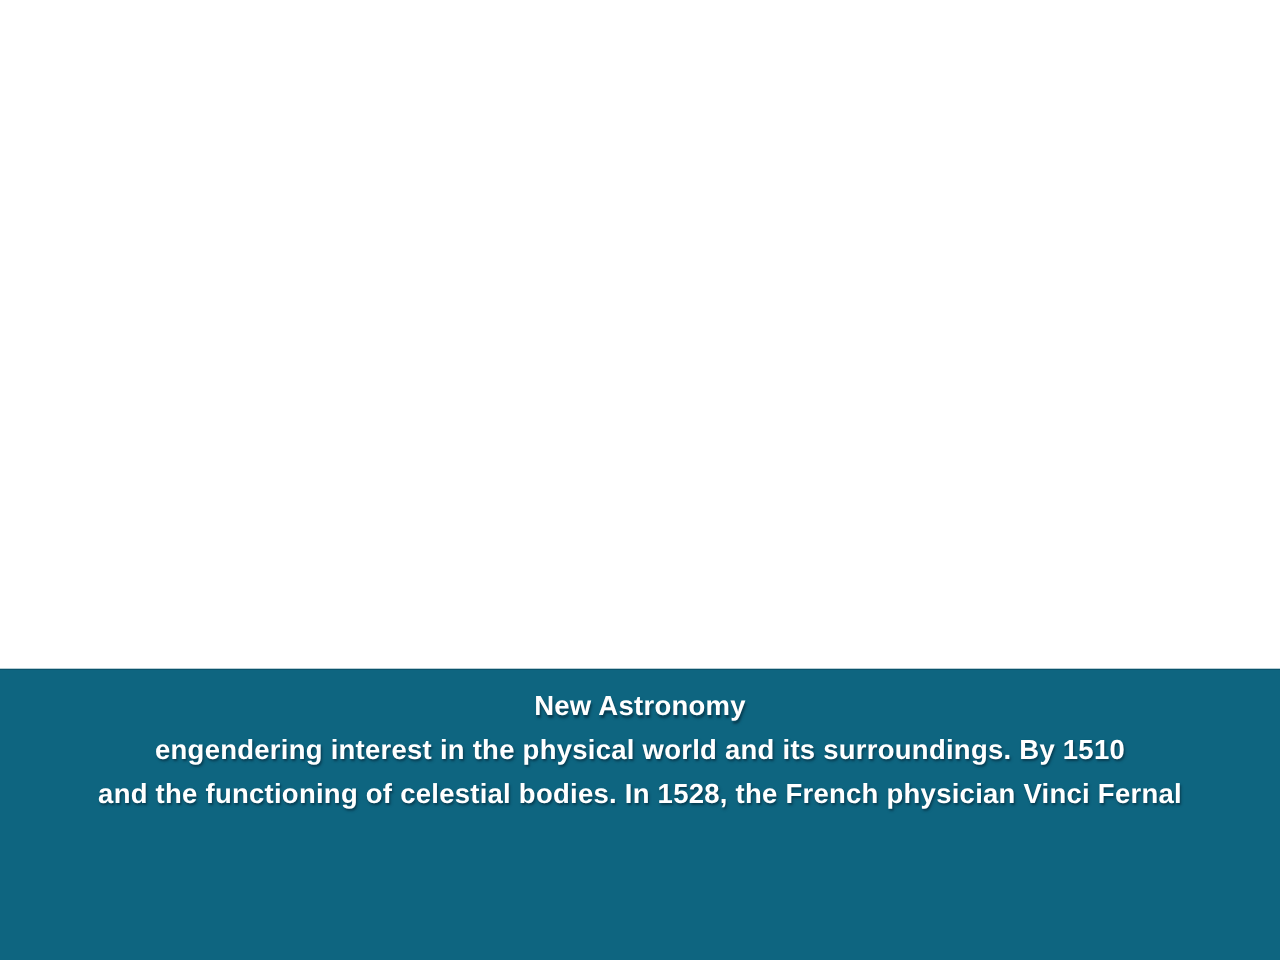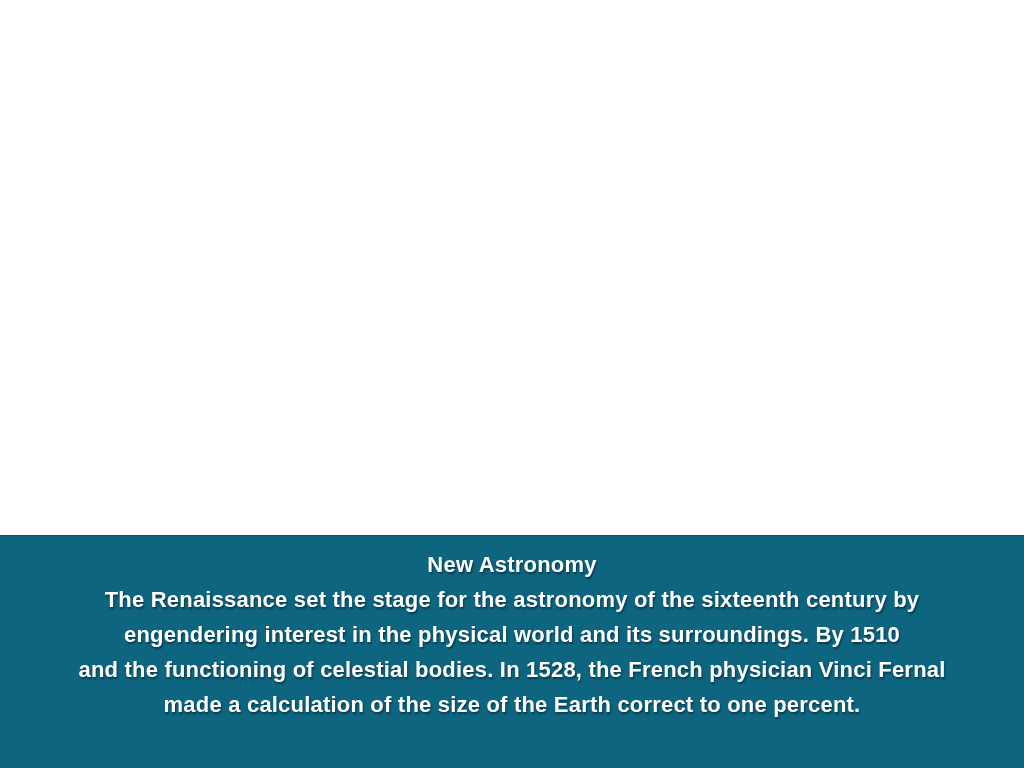--- a/index.html
+++ b/index.html
@@ -46,18 +46,16 @@
   }
 </style>
 </head>
 <body>
 
 <div class="slide">
   <div class="white-area"></div>
 
   <div class="caption-banner" style="background-color: rgb(14, 101, 128);">
     <div class="caption-line">New Astronomy</div>
-    <div class="caption-line">The Renaissance set the stage for the astronomy of the sixteenth century by</div>
     <div class="caption-line">engendering interest in the physical world and its surroundings. By 1510</div>
     <div class="caption-line">and the functioning of celestial bodies. In 1528, the French physician Vinci Fernal</div>
-    <div class="caption-line">made a calculation of the size of the Earth correct to one percent.</div>
   </div>
 </div>
 
 </body></html>

